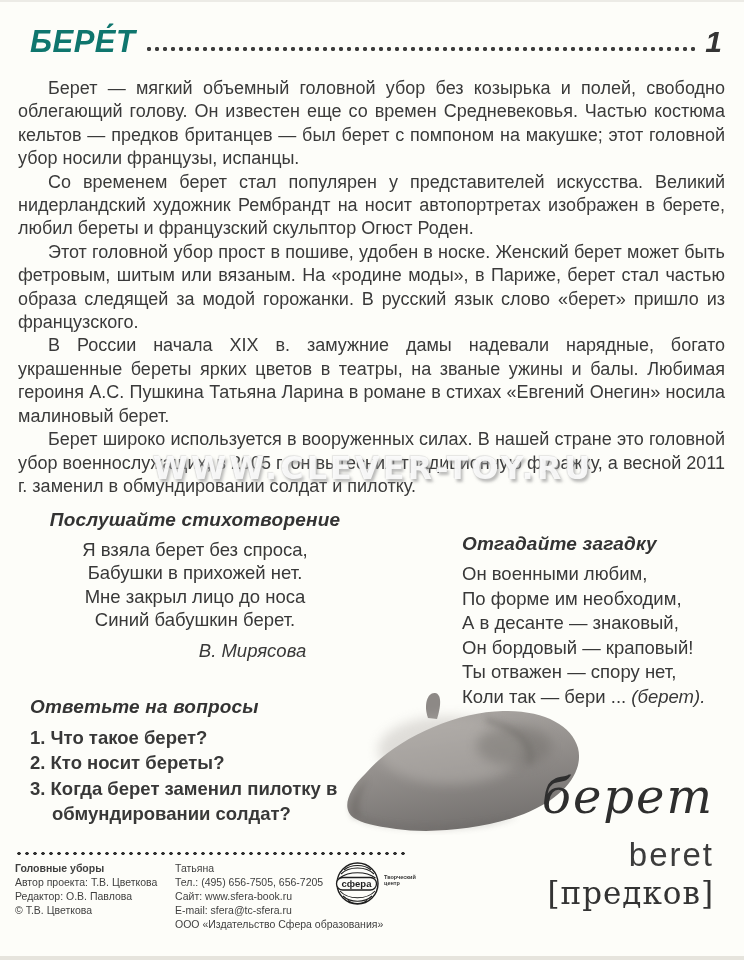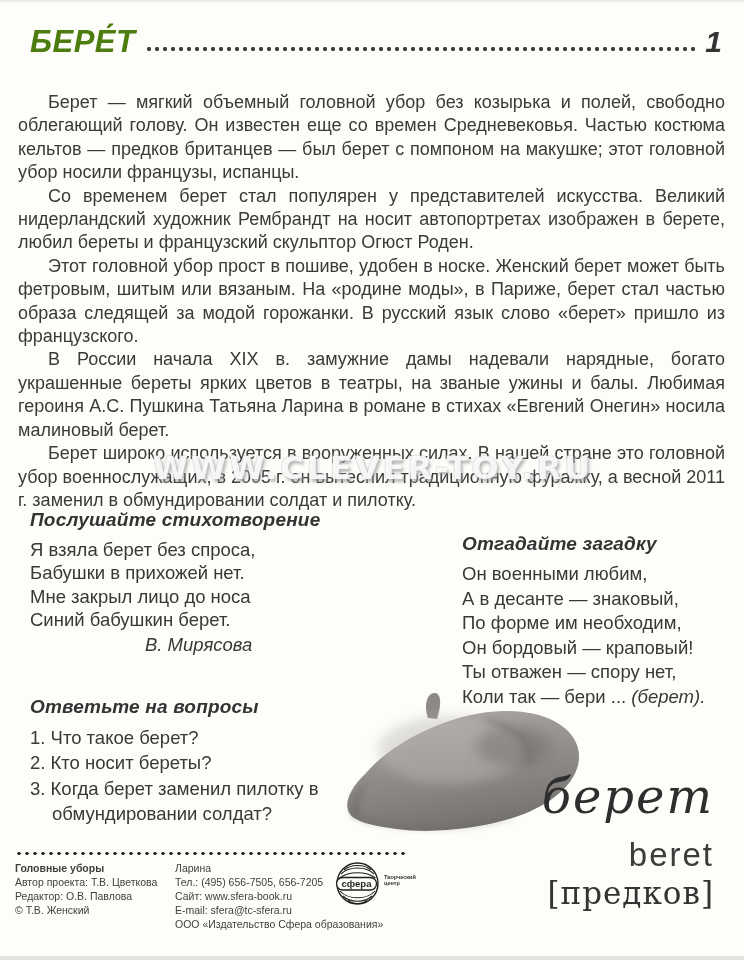--- a/index.html
+++ b/index.html
@@ -15,65 +15,65 @@
   .edge-top{position:absolute;top:0;left:0;width:100%;height:2px;background:#ecebe6;}
   .edge-bottom{position:absolute;bottom:0;left:0;width:100%;height:4px;background:#dbd9d1;opacity:.7;}
 
   
   .title-row{
     position:absolute;top:26px;left:30px;right:22px;
     display:flex;align-items:flex-end;
   }
   .title{
     font-style:italic;font-weight:bold;font-size:31px;letter-spacing:.5px;
-    color:#4d7c0f;white-space:nowrap;line-height:1;
+    color:#0f766e;white-space:nowrap;line-height:1;
   }
   .leader-dots{
     flex:1;height:10px;margin:0 8px 3px 10px;
     background-image:radial-gradient(circle, #3e3e3e 1.9px, transparent 2.4px);
     background-size:8px 10px;background-repeat:repeat-x;background-position:0 bottom;
   }
   .page-num{
     font-style:italic;font-weight:bold;font-size:30px;color:#343434;line-height:1;
   }
 
   
   .body-text{
-    position:absolute;top:91px;left:18px;width:707px;
+    position:absolute;top:77px;left:18px;width:707px;
     font-size:18px;line-height:23.4px;text-align:justify;color:#3a3a3a;
   }
   .body-text p{margin:0;text-indent:30px;}
 
   
   .watermark{
     position:absolute;top:449px;left:20px;width:706px;
     text-align:center;white-space:nowrap;
     font-family:"DejaVu Sans", sans-serif;
     font-weight:700;font-size:32px;letter-spacing:3px;
     color:rgba(255,255,255,0.88);
     text-shadow:2px 3px 3px rgba(150,150,150,.65), -1px -1px 1px rgba(205,205,205,.45), 0 0 1px rgba(175,175,175,.5);
     pointer-events:none;
   }
 
   .section-head{
     font-style:italic;font-weight:bold;font-size:19px;color:#333;
     margin:0 0 7px 0;letter-spacing:.2px;
   }
-  .poem{position:absolute;top:509px;left:30px;width:330px;}
+  .poem{position:absolute;top:509px;left:30px;width:330px;text-align:center;}
   .poem .line{font-size:18.5px;line-height:23.3px;}
-  .poem .author{font-style:italic;font-size:18.5px;line-height:23.3px;padding-left:115px;margin-top:2px;}
+  .poem .author{font-style:italic;font-size:18.5px;line-height:23.3px;padding-left:115px;margin-top:8px;}
 
   .riddle{position:absolute;top:533px;left:462px;width:280px;}
   .riddle .line{font-size:18.5px;line-height:24.6px;}
   .riddle .answer{font-style:italic;}
 
   .questions{position:absolute;top:696px;left:30px;width:312px;}
   .questions .q{
     font-size:18.5px;line-height:25.4px;
-    padding-left:22px;text-indent:-22px;
+    padding-left:22px;text-indent:-22px;font-weight:bold;
   }
 
   
   .beret-wrap{position:absolute;top:678px;left:338px;width:258px;height:186px;}
 
   
   .vocab{position:absolute;top:770px;right:30px;width:220px;text-align:right;}
   .vocab .hand{
     font-family:"DejaVu Serif", serif;font-style:italic;
     font-size:48px;line-height:1.1;letter-spacing:2px;color:#2e2e2e;
@@ -128,22 +128,22 @@
     <div class="line">Я взяла берет без спроса,</div>
     <div class="line">Бабушки в прихожей нет.</div>
     <div class="line">Мне закрыл лицо до носа</div>
     <div class="line">Синий бабушкин берет.</div>
     <div class="author">В. Мирясова</div>
   </div>
 
   <div class="riddle">
     <div class="section-head">Отгадайте загадку</div>
     <div class="line">Он военными любим,</div>
+    <div class="line">По форме им необходим,</div>
     <div class="line">А в десанте — знаковый,</div>
-    <div class="line">По форме им необходим,</div>
     <div class="line">Он бордовый — краповый!</div>
     <div class="line">Ты отважен — спору нет,</div>
     <div class="line"><span>Коли так — бери ... </span><span class="answer">(берет).</span></div>
   </div>
 
   <div class="questions">
     <div class="section-head">Ответьте на вопросы</div>
     <div class="q">1. Что такое берет?</div>
     <div class="q">2. Кто носит береты?</div>
     <div class="q">3. Когда берет заменил пилотку в обмундировании солдат?</div>
@@ -191,25 +191,25 @@
     <div class="latin">beret</div>
     <div class="ipa">[предков]</div>
   </div>
 
   <div class="dots-separator"></div>
 
   <div class="footer-col col-credits">
     <div class="b">Головные уборы</div>
     <div>Автор проекта: Т.В. Цветкова</div>
     <div>Редактор: О.В. Павлова</div>
-    <div>© Т.В. Женский</div>
+    <div>© Т.В. Цветкова</div>
   </div>
 
   <div class="footer-col col-contacts">
-    <div>Ларина</div>
+    <div>Татьяна</div>
     <div>Тел.: (495) 656-7505, 656-7205</div>
     <div>Сайт: www.sfera-book.ru</div>
     <div>E-mail: sfera@tc-sfera.ru</div>
     <div>ООО «Издательство Сфера образования»</div>
   </div>
 
   <div class="sfera-logo">
     <svg width="45" height="45" viewBox="0 0 45 45" xmlns="http://www.w3.org/2000/svg">
       <circle cx="22.5" cy="22.5" r="20.5" fill="none" stroke="#1e1e1e" stroke-width="1.4"></circle>
       <path d="M6 13 C 14 5, 31 5, 39 13" fill="none" stroke="#1e1e1e" stroke-width="1.1"></path>

